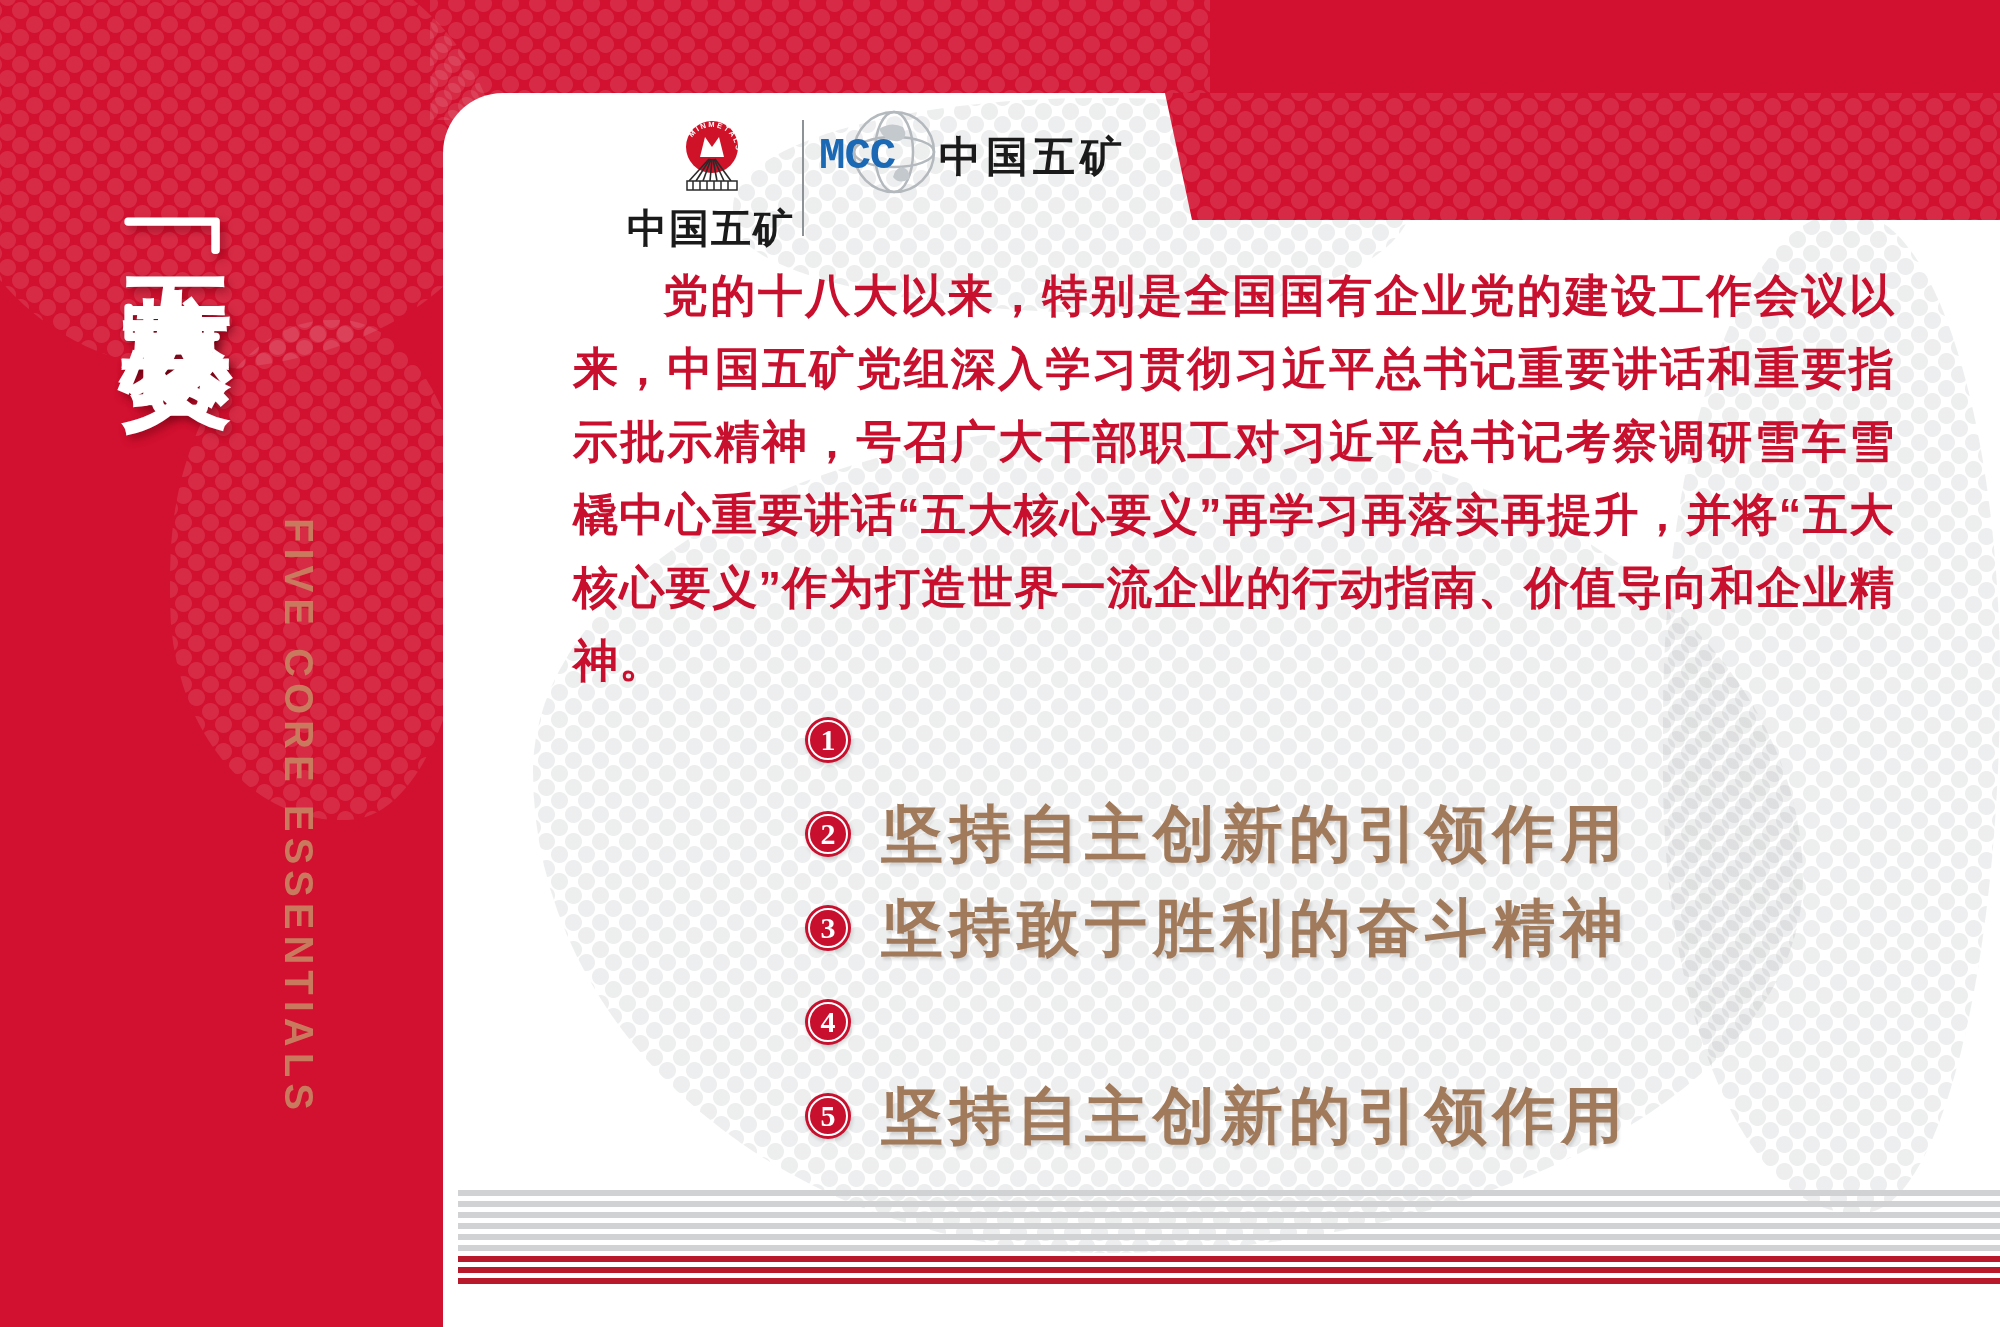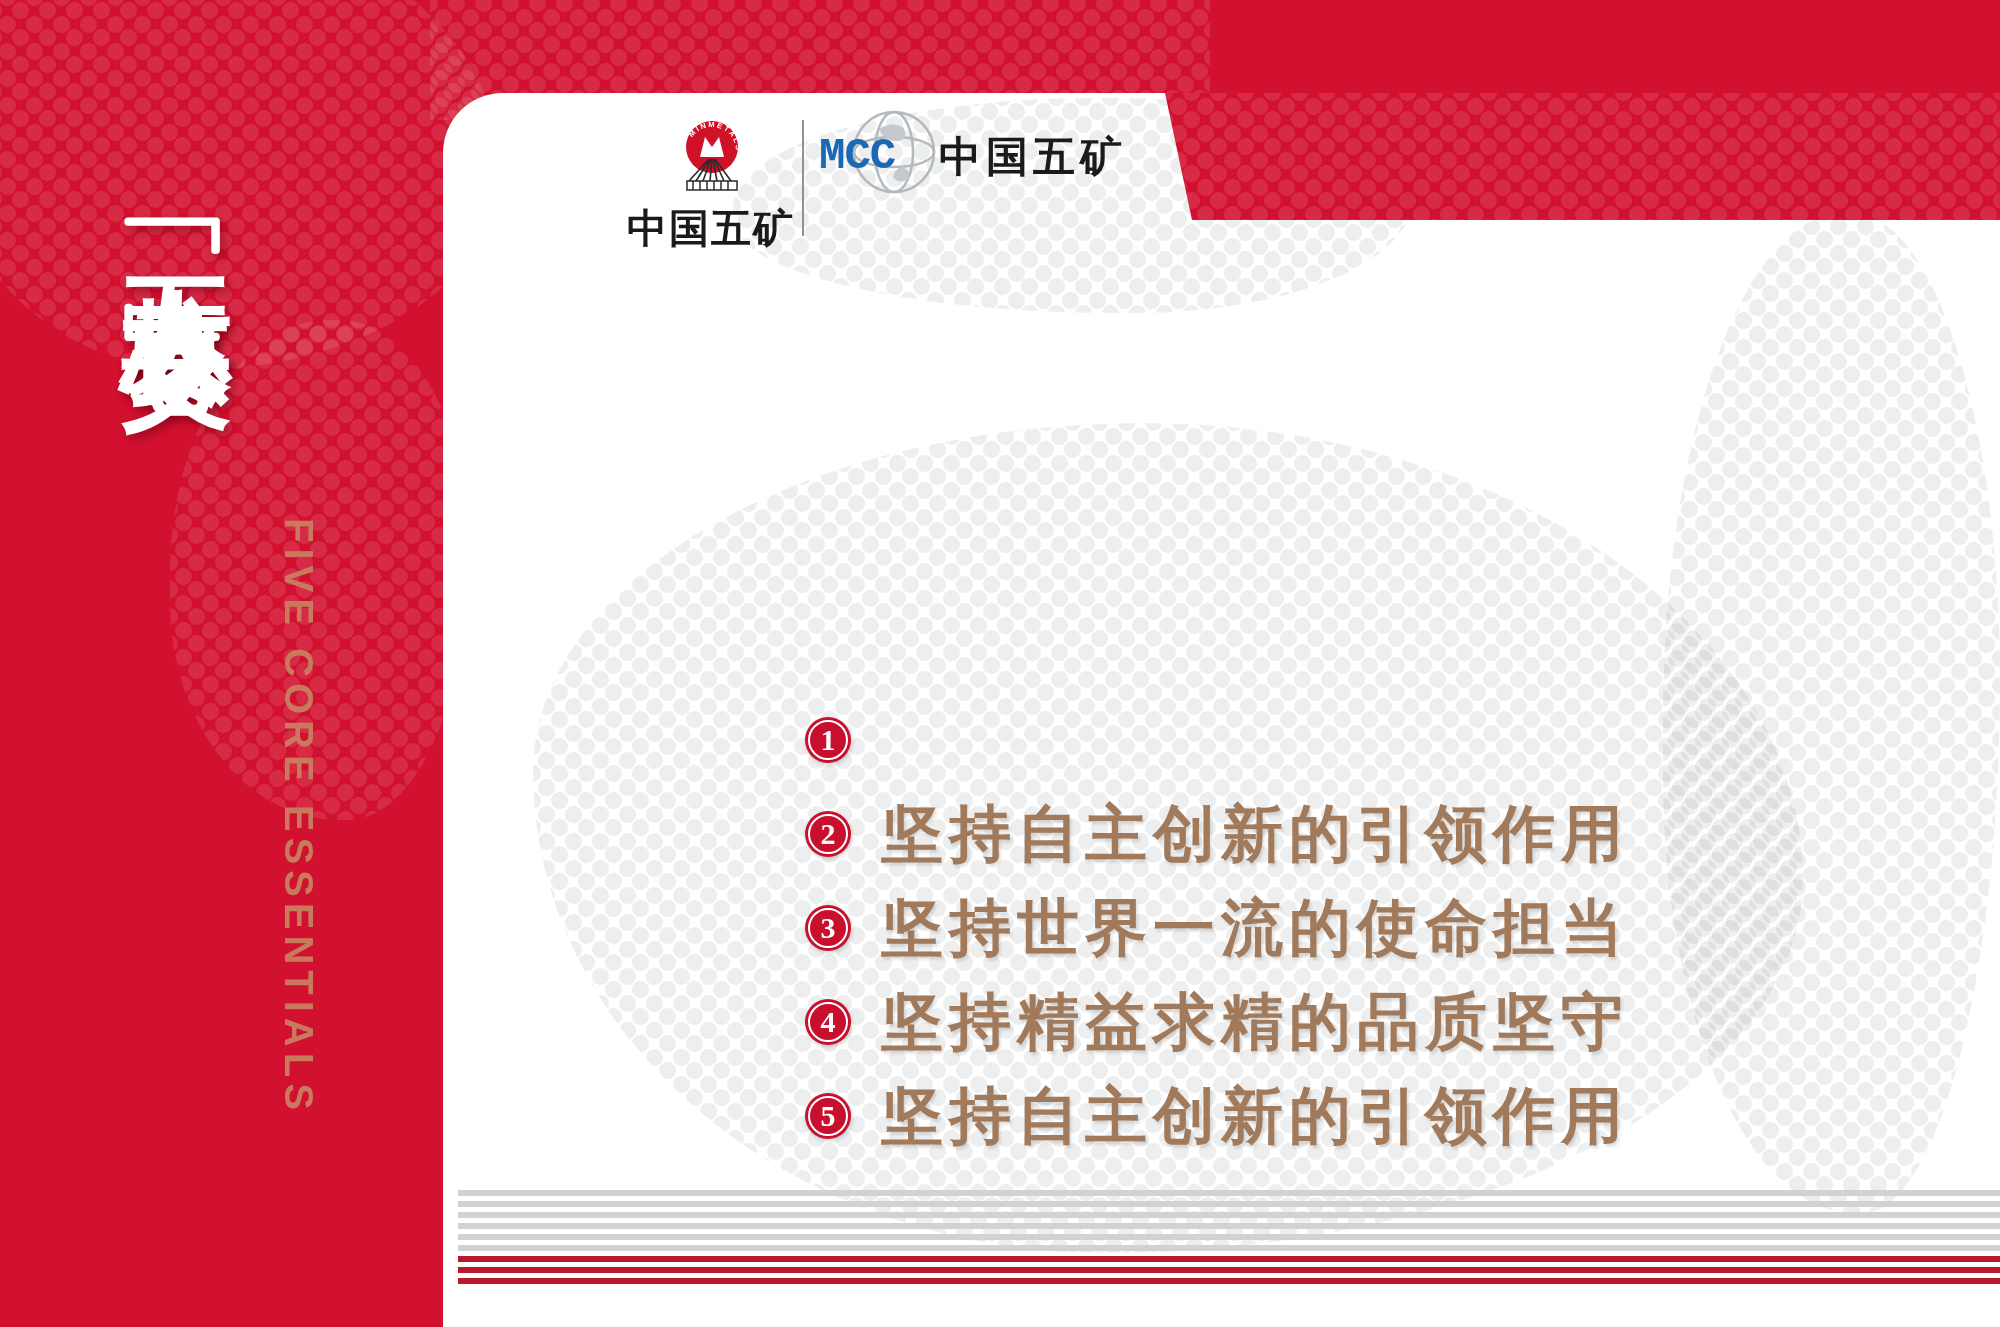--- a/index.html
+++ b/index.html
@@ -163,44 +163,44 @@
         <ellipse cx="43" cy="43" rx="40" ry="15"></ellipse>
       </g>
       <path d="M28 20 q12 -8 24 -2 q6 10 -4 14 q-14 2 -20 -12z" fill="#c4c9ce"></path>
       <path d="M50 58 q10 2 8 12 q-10 6 -16 -2 q2 -8 8 -10z" fill="#c4c9ce"></path>
     </svg>
 
     <div class="mcc-abbr">MCC</div>
     <div class="mcc-name">中国五矿</div>
   </div>
 
+  <div class="intro">党的十八大以来，特别是全国国有企业党的建设工作会议以来，中国五矿党组深入学习贯彻习近平总书记重要讲话和重要指示批示精神，号召广大干部职工对习近平总书记考察调研雪车雪橇中心重要讲话“五大核心要义”再学习再落实再提升，并将“五大核心要义”作为打造世界一流企业的行动指南、价值导向和企业精神。</div>
 
   <div class="list">
     <div class="row">
       <div class="badge">
           <span>1</span>
         </div>
     </div>
     <div class="row">
       <div class="badge">
           <span>2</span>
         </div>
       <div class="txt">坚持自主创新的引领作用</div>
     </div>
     <div class="row">
       <div class="badge">
           <span>3</span>
         </div>
-      <div class="txt">坚持世界一流的使命担当</div>
+      <div class="txt">坚持敢于胜利的奋斗精神</div>
     </div>
     <div class="row">
       <div class="badge">
           <span>4</span>
         </div>
-      <div class="txt">坚持精益求精的品质坚守</div>
     </div>
     <div class="row">
       <div class="badge">
           <span>5</span>
         </div>
       <div class="txt">坚持自主创新的引领作用</div>
     </div>
   </div>
 
   <div class="stripes">

